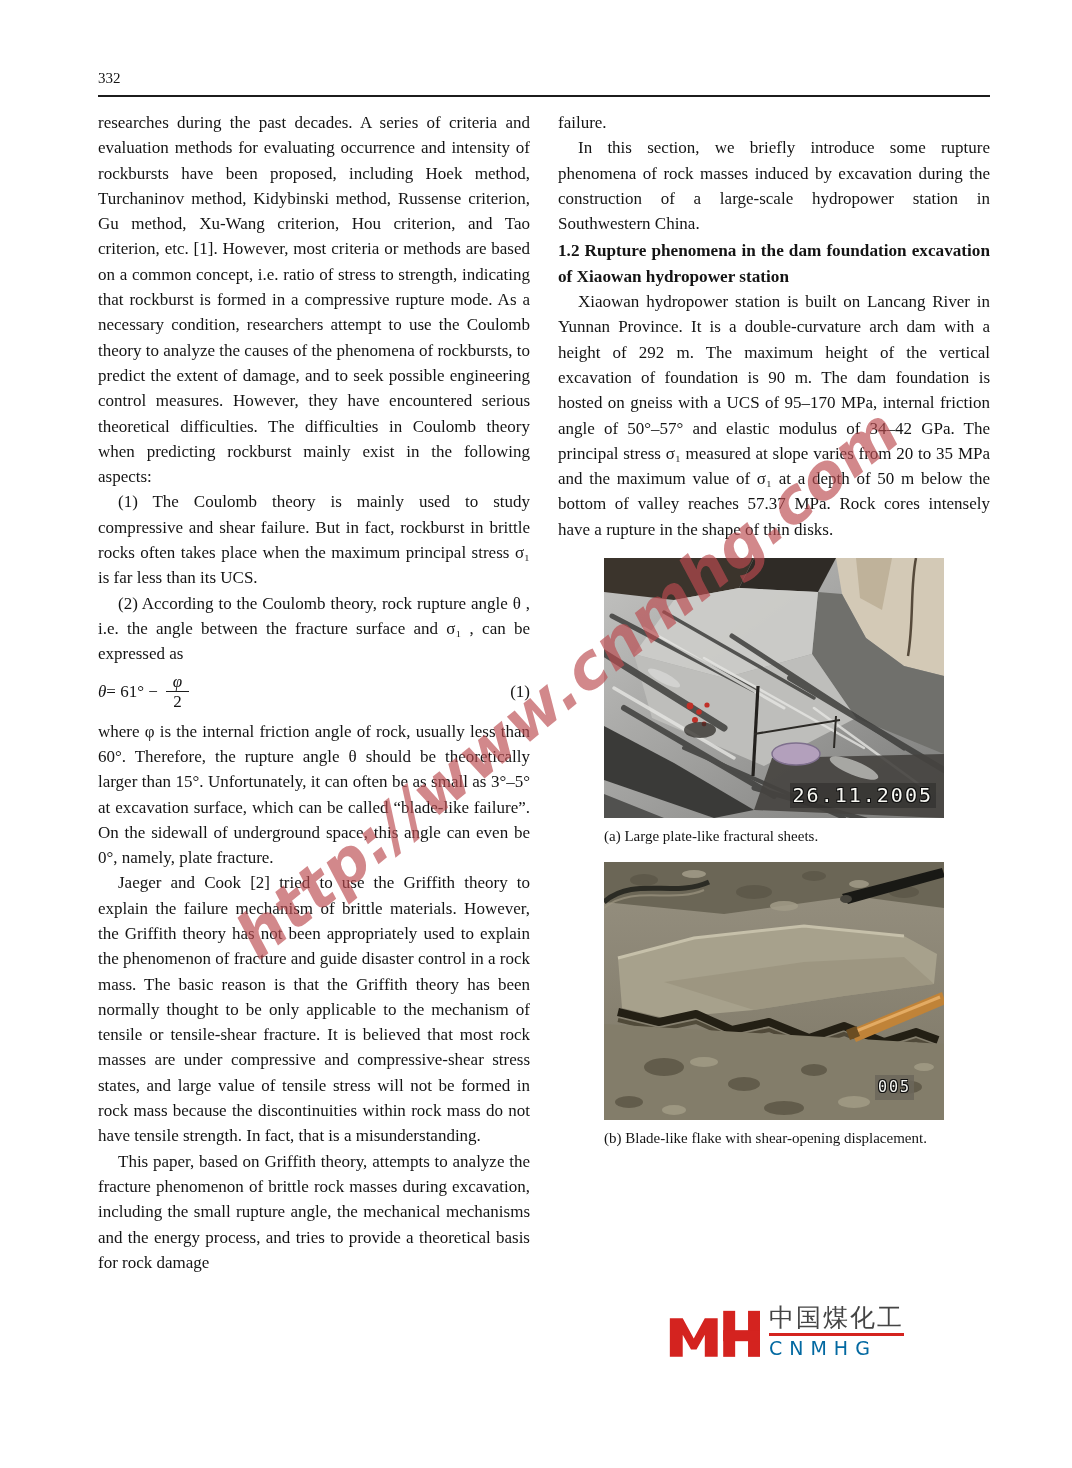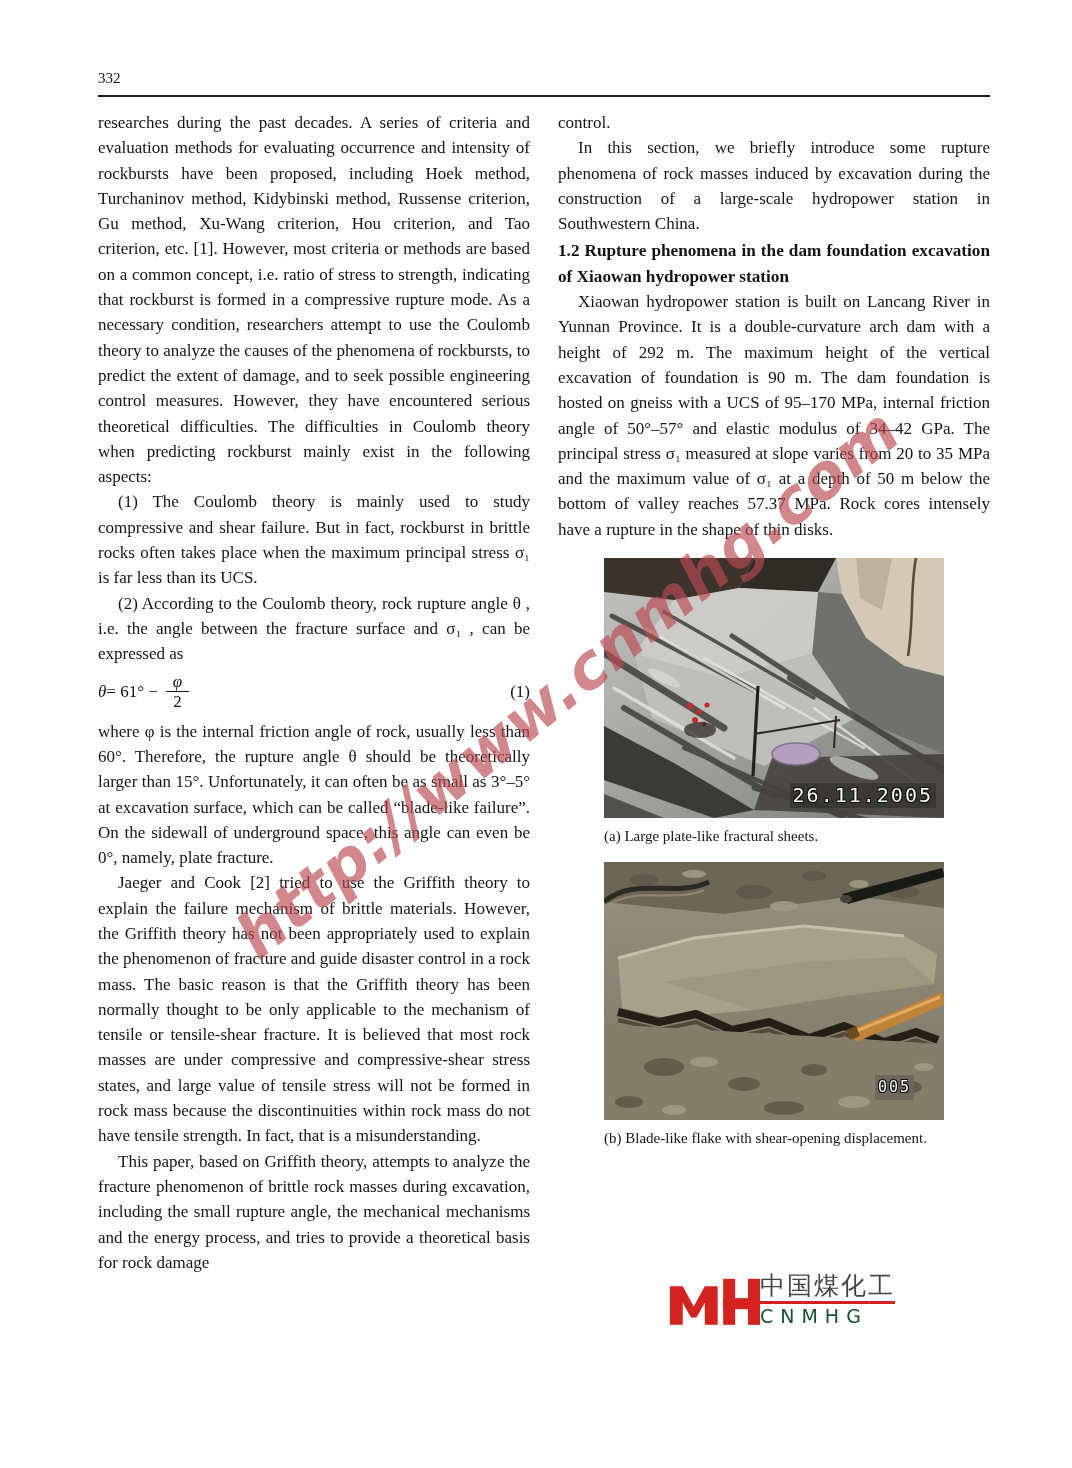--- a/index.html
+++ b/index.html
@@ -61,33 +61,33 @@
     position:absolute;left:268px;top:900px;width:700px;
     transform:rotate(-39deg);transform-origin:left bottom;
     font-family:"DejaVu Sans",sans-serif;
     font-style:italic;font-weight:bold;
     font-size:62px;letter-spacing:1px;
     color:rgba(187,74,79,0.66);
     pointer-events:none;z-index:30;white-space:nowrap;
   }
   
   .logo{
-    position:absolute;left:662px;top:1268px;z-index:40;
-    display:flex;align-items:center;gap:0;
+    position:absolute;left:662px;top:1300px;z-index:40;
+    display:flex;align-items:center;gap:9px;
     background:#ffffff;padding:4px 10px 3px 6px;
   }
   .logo-text{display:flex;flex-direction:column;}
   .logo-cn{
     font-family:"DejaVu Sans",sans-serif;
     font-size:25px;color:#454545;letter-spacing:2px;line-height:27px;white-space:nowrap;
   }
   .logo-divider{height:0;border-top:3.5px solid #d4231f;margin:2px 0 1px 0;}
   .logo-en{
     font-family:"DejaVu Sans",sans-serif;
-    font-size:19px;color:#14532d;letter-spacing:7px;line-height:22px;white-space:nowrap;
+    font-size:19px;color:#0369a1;letter-spacing:7px;line-height:22px;white-space:nowrap;
   }
 </style>
 </head>
 <body>
 
 <div class="page">
 
   <div class="header">
     <span>332</span>
   </div>
@@ -110,21 +110,21 @@
         <span class="eq-spacer"></span>
         <span>(1)</span>
       </div>
 
       <p class="para no-indent">where  φ  is the internal friction angle of rock, usually less than 60°. Therefore, the rupture angle  θ  should be theoretically larger than 15°. Unfortunately, it can often be as small as 3°–5° at excavation surface, which can be called “blade-like failure”. On the sidewall of underground space, this angle can even be 0°, namely, plate fracture.</p>
       <p class="para">Jaeger and Cook [2] tried to use the Griffith theory to explain the failure mechanism of brittle materials. However, the Griffith theory has not been appropriately used to explain the phenomenon of fracture and guide disaster control in a rock mass. The basic reason is that the Griffith theory has been normally thought to be only applicable to the mechanism of tensile or tensile-shear fracture. It is believed that most rock masses are under compressive and compressive-shear stress states, and large value of tensile stress will not be formed in rock mass because the discontinuities within rock mass do not have tensile strength. In fact, that is a misunderstanding.</p>
       <p class="para">This paper, based on Griffith theory, attempts to analyze the fracture phenomenon of brittle rock masses during excavation, including the small rupture angle, the mechanical mechanisms and the energy process, and tries to provide a theoretical basis for rock damage</p>
     </div>
 
     <div class="col">
-      <p class="para no-indent">control.</p>
+      <p class="para no-indent">failure.</p>
 
 
       <p class="para">In this section, we briefly introduce some rupture phenomena of rock masses induced by excavation during the construction of a large-scale hydropower station in Southwestern China.</p>
       <p class="h3">1.2 Rupture phenomena in the dam foundation excavation of Xiaowan hydropower station</p>
       <p class="para">Xiaowan hydropower station is built on Lancang River in Yunnan Province. It is a double-curvature arch dam with a height of 292 m. The maximum height of the vertical excavation of foundation is 90 m. The dam foundation is hosted on gneiss with a UCS of 95–170 MPa, internal friction angle of 50°–57° and elastic modulus of 34–42 GPa. The principal stress  σ₁  measured at slope varies from 20 to 35 MPa and the maximum value of  σ₁  at a depth of 50 m below the bottom of valley reaches 57.37 MPa. Rock cores intensely have a rupture in the shape of thin disks.</p>
 
       <div class="figure">
         <div class="photo">
           <svg width="340" height="260" viewBox="0 0 340 260" preserveAspectRatio="none">
             <defs>

